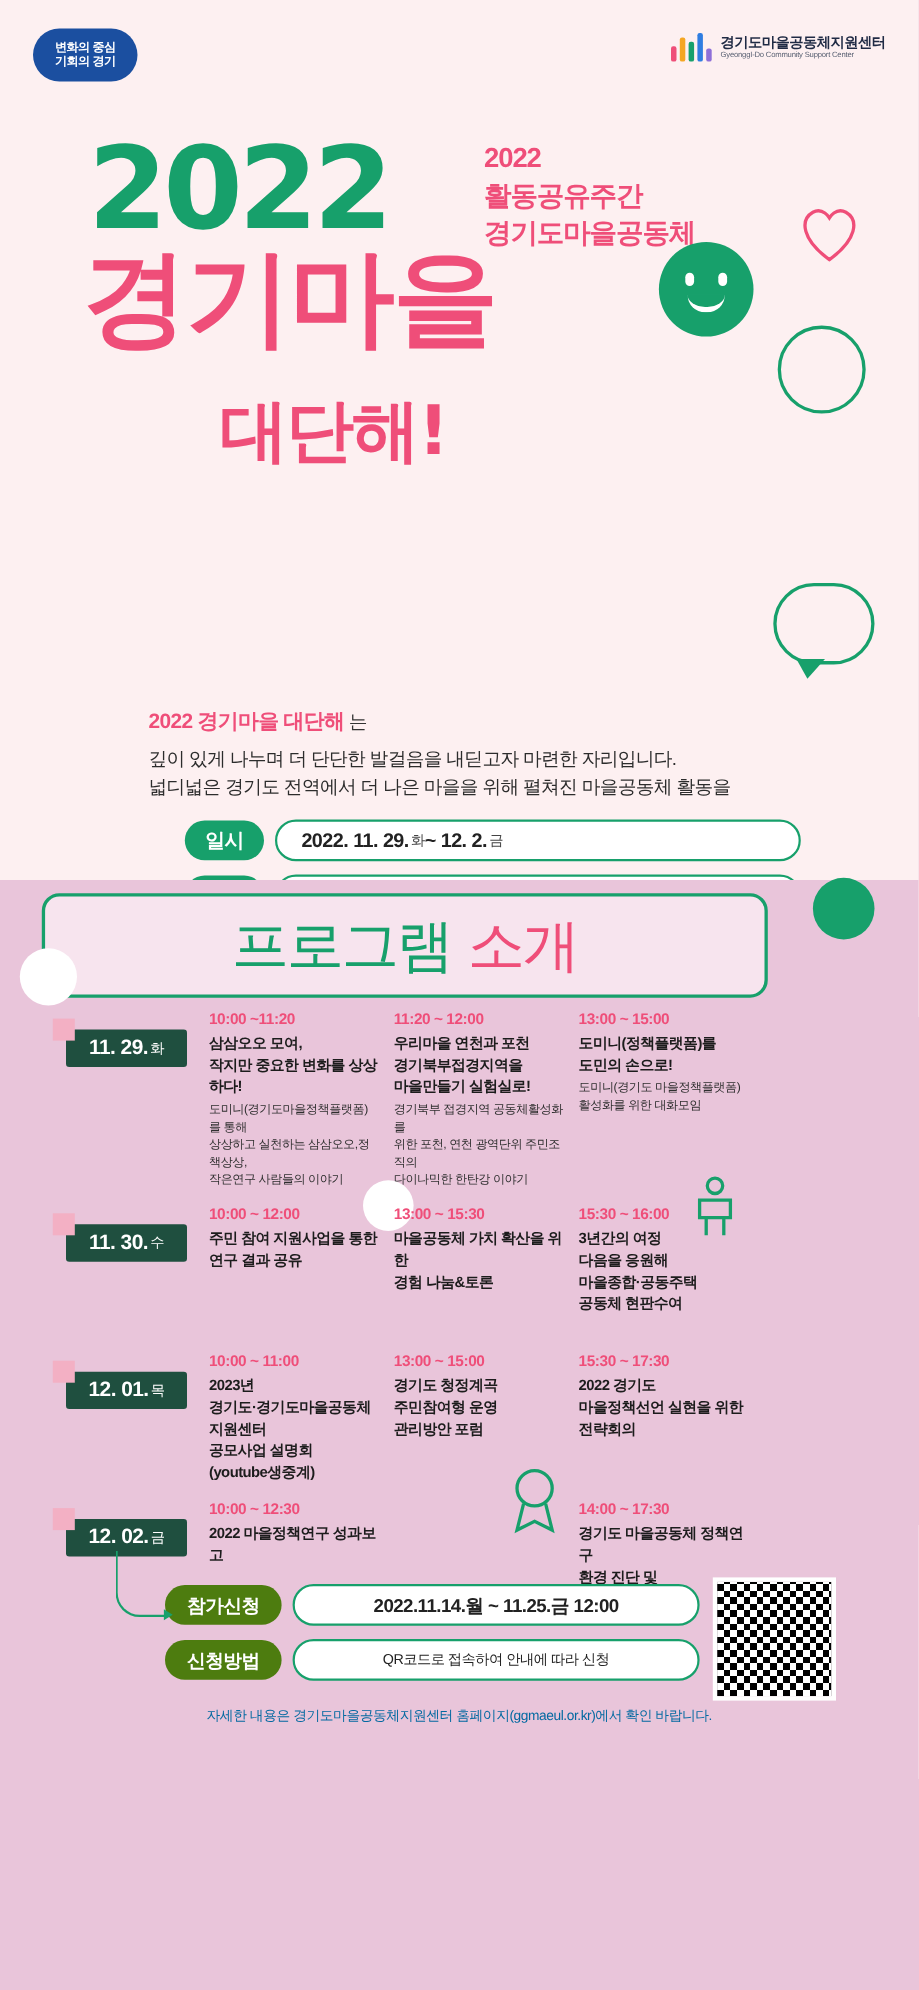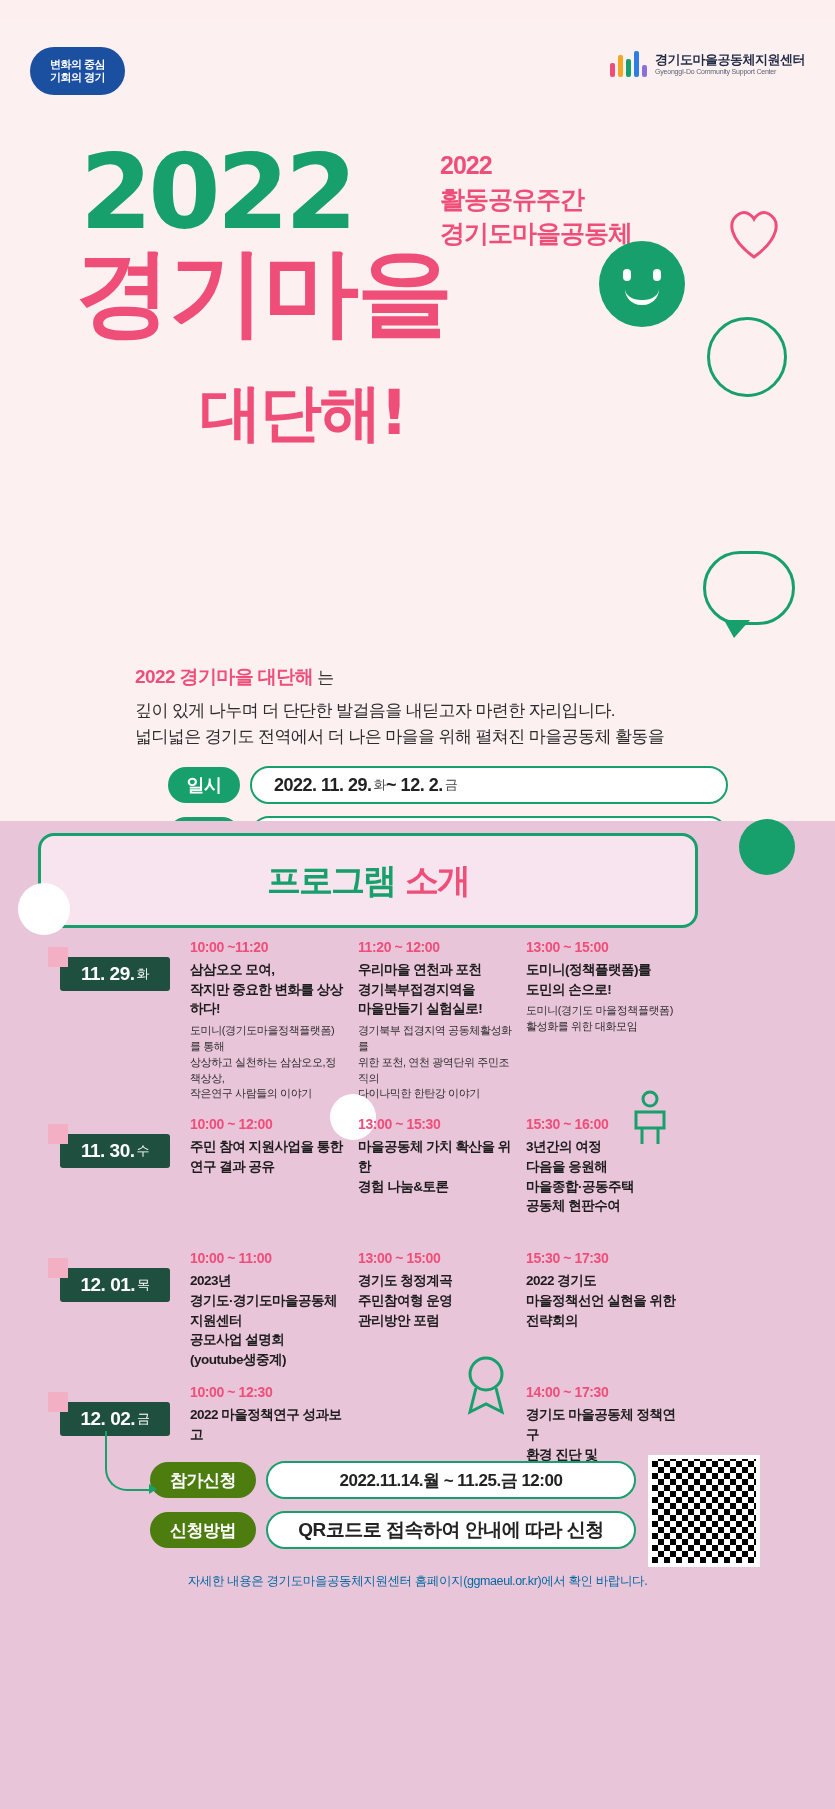--- a/index.html
+++ b/index.html
@@ -6,21 +6,21 @@
   body {
     width: 835px; height: 1809px;
     font-family: "Liberation Sans", sans-serif;
     background: #fdeef0;
     overflow: hidden;
     position: relative;
   }
   .poster { position:relative; width:835px; height:1809px; background:#fdf0f1; }
 
   
-  .topbar { position:relative; height:100px;margin-top:21px; }
+  .topbar { position:relative; height:100px; }
   .gg-logo {
     position:absolute; left:30px; top:26px;
     width:95px; height:48px; border-radius:24px;
     background:#1b4fa0; color:#fff; display:flex; flex-direction:column;
     align-items:center; justify-content:center; line-height:1.15;
     font-size:11px; font-weight:bold; letter-spacing:-0.5px;
   }
   .center-logo { position:absolute; right:30px; top:30px; display:flex; align-items:center; gap:8px; }
   .center-logo .marks { display:flex; align-items:flex-end; gap:3px; height:26px;}
   .center-logo .marks i { display:block; width:5px; border-radius:2px; }
@@ -102,21 +102,21 @@
   .info-value .phone { color:#ef4e79; margin-left:8px; }
 
   
   .program-section { position:absolute; top:800px; left:0; width:835px; height:1009px; background:#e9c5da; }
   .prog-banner {
     position:absolute; left:38px; top:12px; width:660px; height:95px;
     border:3px solid #17a06b; border-radius:16px; background:#f7e4ee;
     display:flex; align-items:center; justify-content:center;
   }
   .prog-banner .title {
-    font-size:34px; font-weight:bold; color:#ef4e79; letter-spacing:-2px;
+    font-size:52px; font-weight:normal; color:#ef4e79; letter-spacing:-2px;
     font-family:"DejaVu Sans", sans-serif;
   }
   .prog-banner .title .g { color:#17a06b; }
   .circle-dec { position:absolute; width:52px; height:52px; border-radius:50%; background:#fff; }
   .circle-dec.c1 { left:18px; top:62px; }
   .circle-green { position:absolute; right:40px; top:-2px; width:56px;height:56px;border-radius:50%;background:#17a06b;}
 
   
   .schedule { position:absolute; left:0; top:118px; width:835px; }
   .day-block { position:relative; padding:0 0 0 0; margin-bottom:14px; min-height:130px; }
@@ -148,21 +148,21 @@
   .apply-label {
     width:106px; height:36px; border-radius:18px; background:#4d7c0f; color:#fff;
     font-size:17px; font-weight:bold; display:flex;align-items:center;justify-content:center;
     letter-spacing:-0.5px; flex:none;
   }
   .apply-value {
     margin-left:10px; width:370px; height:38px; border:2px solid #17a06b; border-radius:19px;
     background:#fff; display:flex; align-items:center; justify-content:center;
     font-size:17px; font-weight:bold; color:#222; letter-spacing:-0.5px;
   }
-  .apply-value.small { font-size:19px; font-weight:bold; }
+  .apply-value.small { font-size:13px; font-weight:normal; }
   .qr {
     position:absolute; right:75px; top:-6px; width:112px; height:112px;
     background:
       repeating-linear-gradient(0deg,#000 0 6px,#fff 6px 12px),
       repeating-linear-gradient(90deg,#000 0 6px,#fff 6px 12px);
     background-blend-mode: difference;
     border:4px solid #fff;
   }
   .footnote {
     position:absolute; left:0; top:112px; width:835px; text-align:center;

